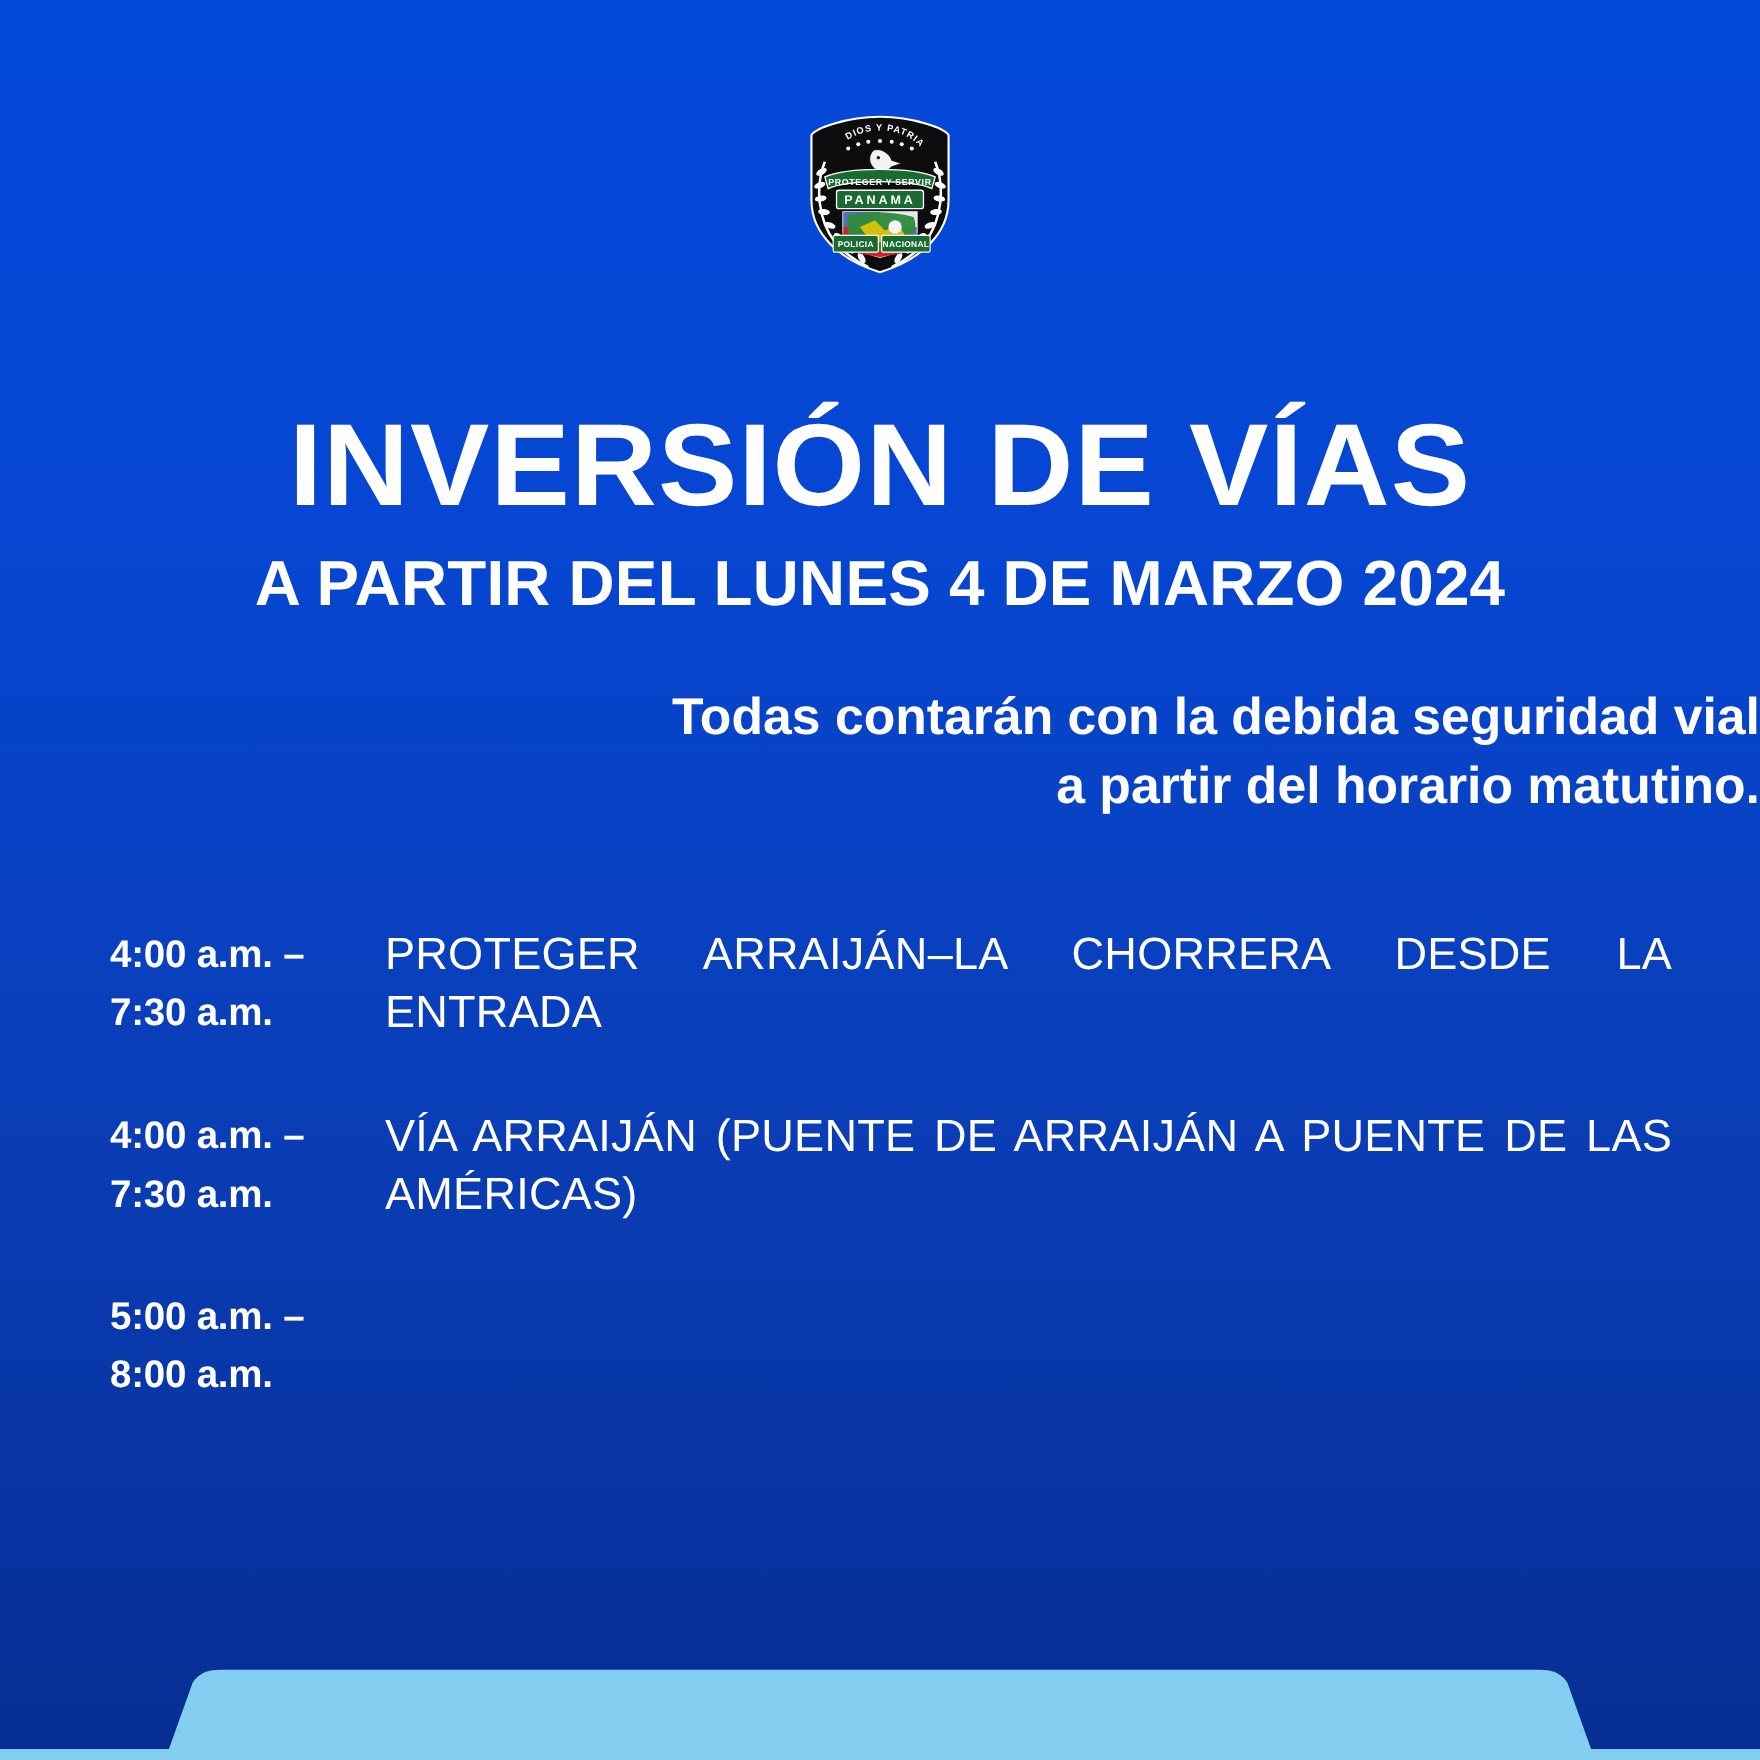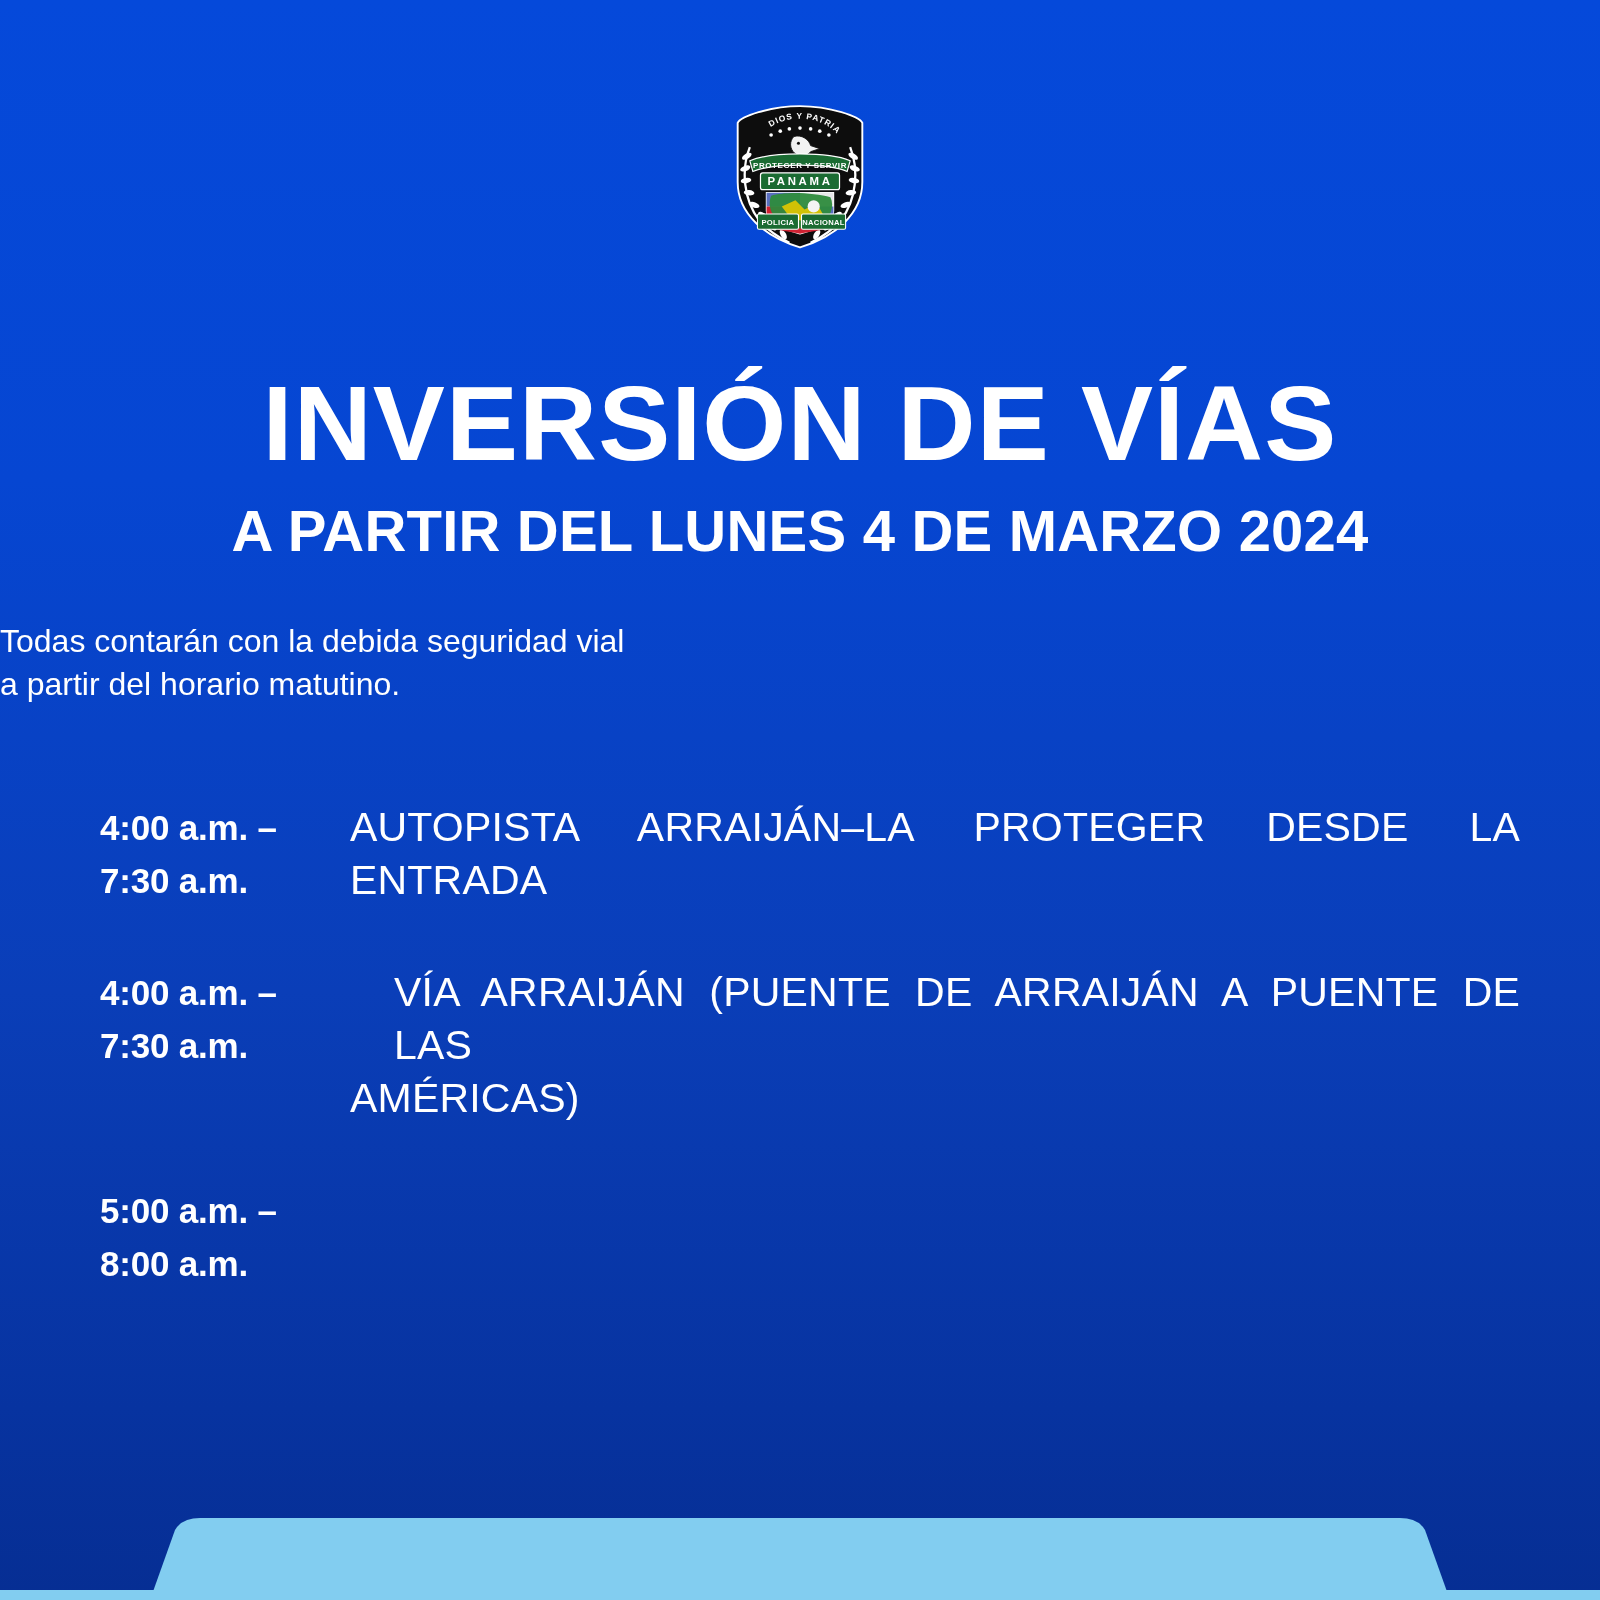--- a/index.html
+++ b/index.html
@@ -50,24 +50,24 @@
   .sub-title {
     font-size:58px;
     font-weight:bold;
     letter-spacing:0.2px;
     line-height:1.0;
     margin-top:26px;
   }
 
   
   .note {
-    text-align:left;
+    text-align:right;
     margin-top:60px;
-    font-size:32px;
-    font-weight:400;
+    font-size:47px;
+    font-weight:700;
     line-height:1.33;
   }
 
   
   .schedule { margin-top:96px; padding:0 80px 0 100px; }
   .entry { display:flex; align-items:flex-start; margin-bottom:58px; }
   .entry:last-child { margin-bottom:0;flex-direction:column; }
   .time-col {
     flex:0 0 250px;
     font-size:35px;
@@ -82,21 +82,20 @@
     font-weight:400;
     line-height:1.30;
     text-align:justify;
     letter-spacing:0.2px;
   }
   .desc-col .line { display:block; }
   .desc-col .justified {
     display:block;
     text-align:justify;
     text-align-last:justify;
-    margin-left:44px;
   }
 
   
   .bottom-shape {
     position:absolute;
     left:0; bottom:0;
     width:1600px; height:120px;
   }
 </style>
 </head>
@@ -188,21 +187,21 @@
 </div>
 
 <div class="schedule">
 
   <div class="entry">
     <div class="time-col">
       <div>4:00 a.m. –</div>
       <div>7:30 a.m.</div>
     </div>
     <div class="desc-col">
-      <span class="line">AUTOPISTA ARRAIJÁN–LA PROTEGER  DESDE LA ENTRADA</span>
+      <span class="line">PROTEGER ARRAIJÁN–LA CHORRERA  DESDE LA ENTRADA</span>
     </div>
   </div>
 
   <div class="entry">
     <div class="time-col">
       <div>4:00 a.m. –</div>
       <div>7:30 a.m.</div>
     </div>
     <div class="desc-col">
       <span class="justified">VÍA ARRAIJÁN (PUENTE DE ARRAIJÁN A PUENTE DE LAS</span>

